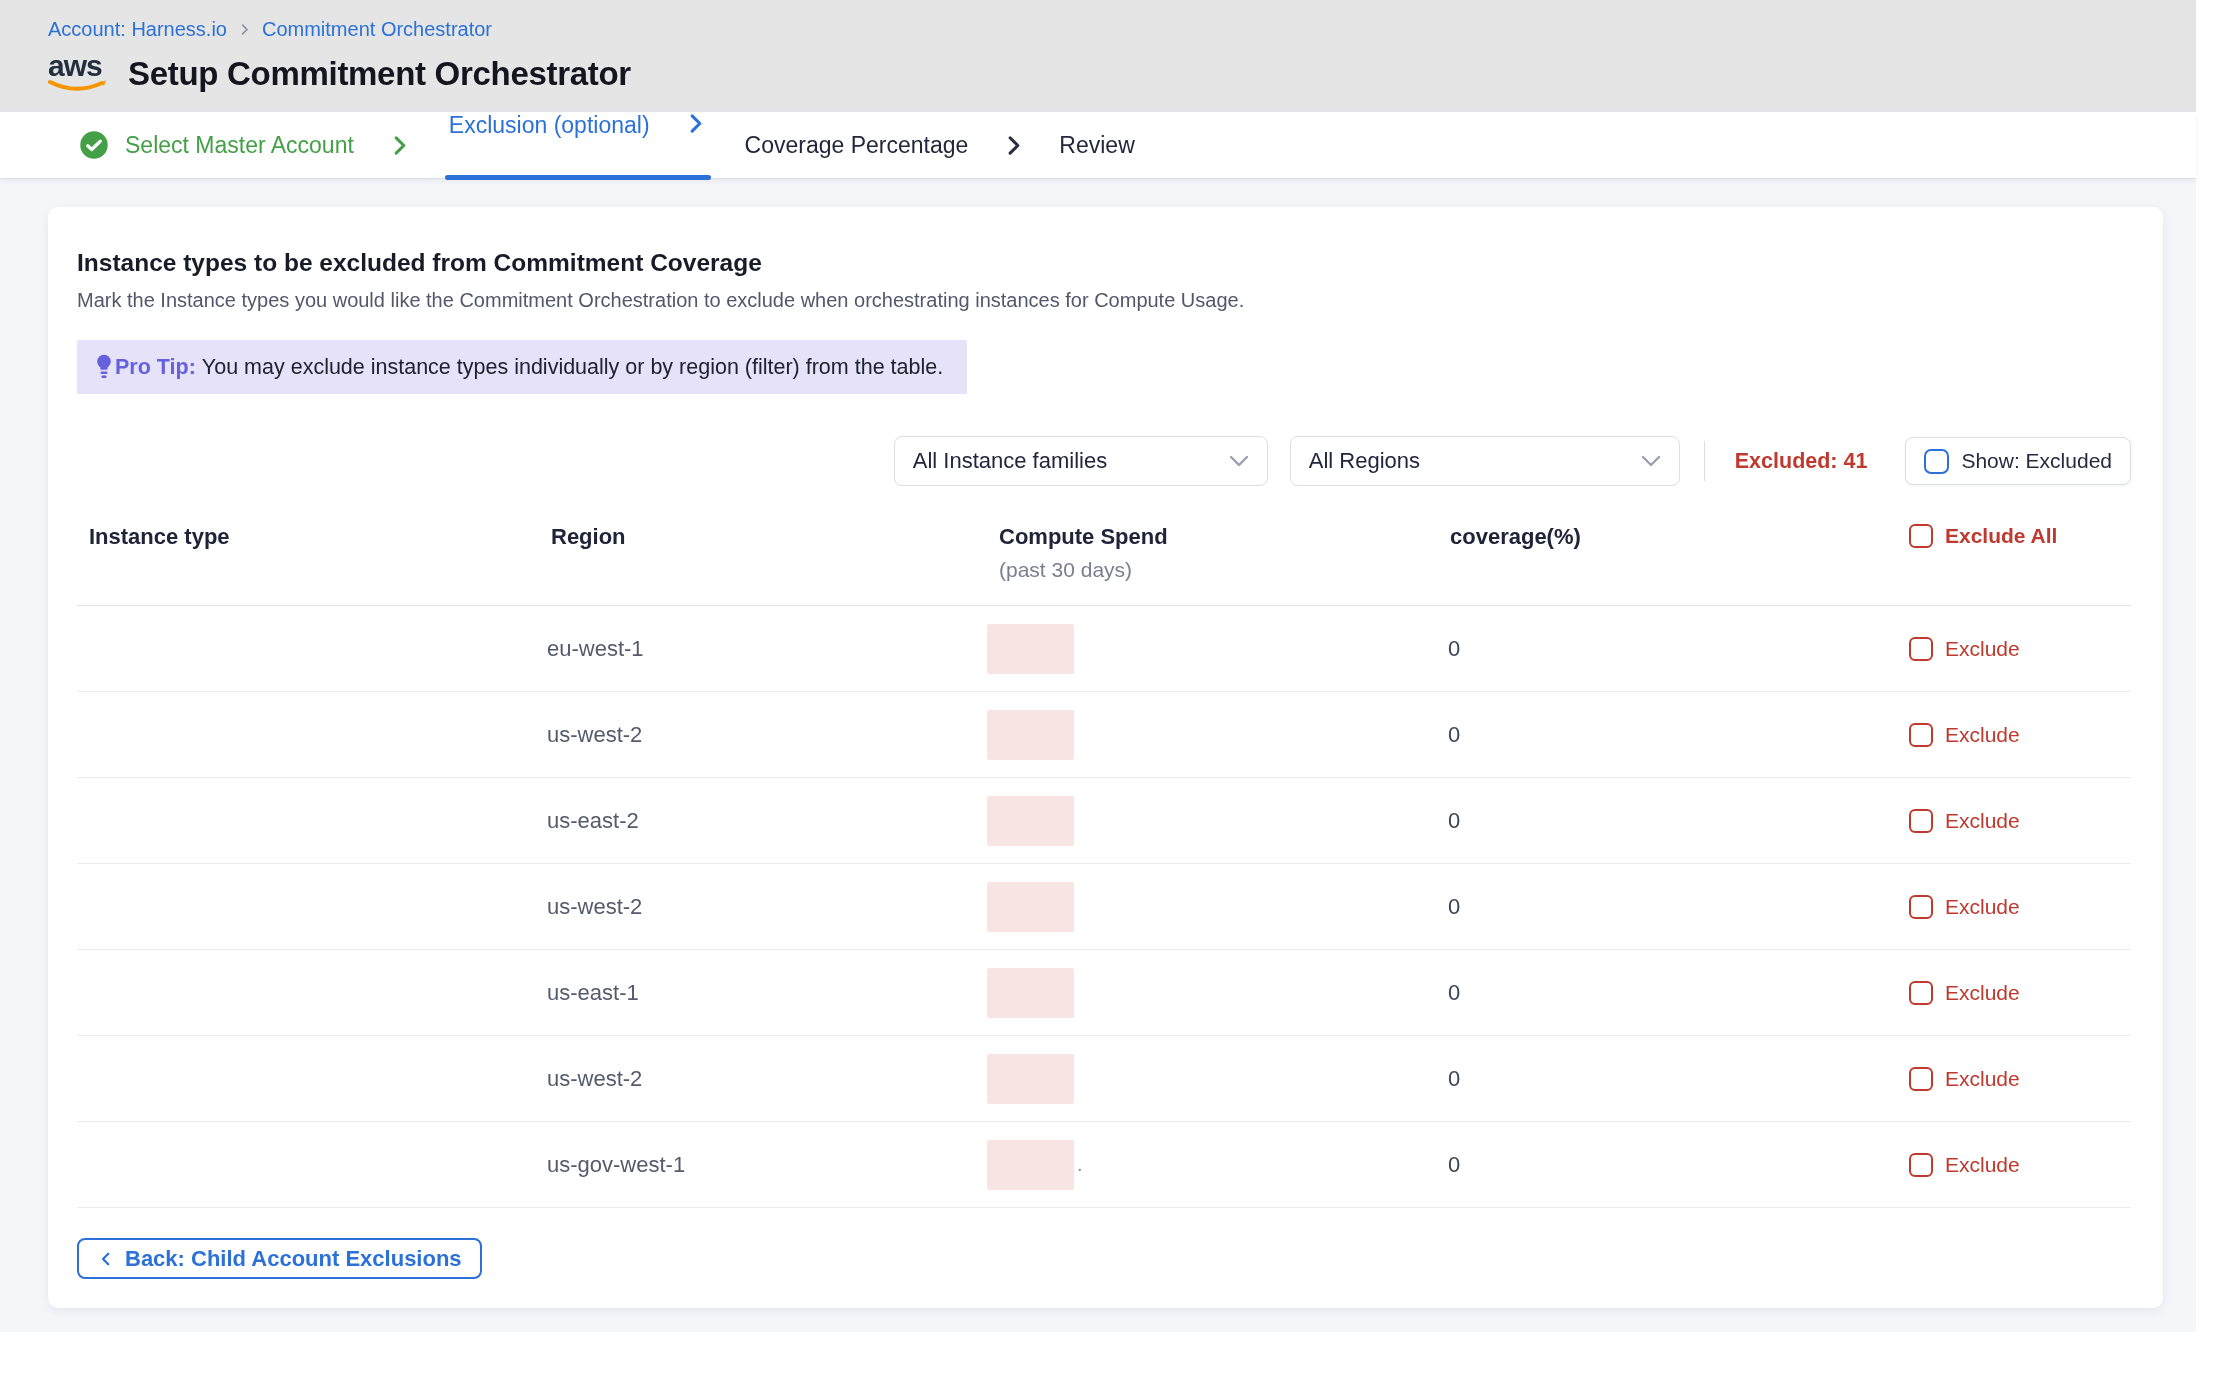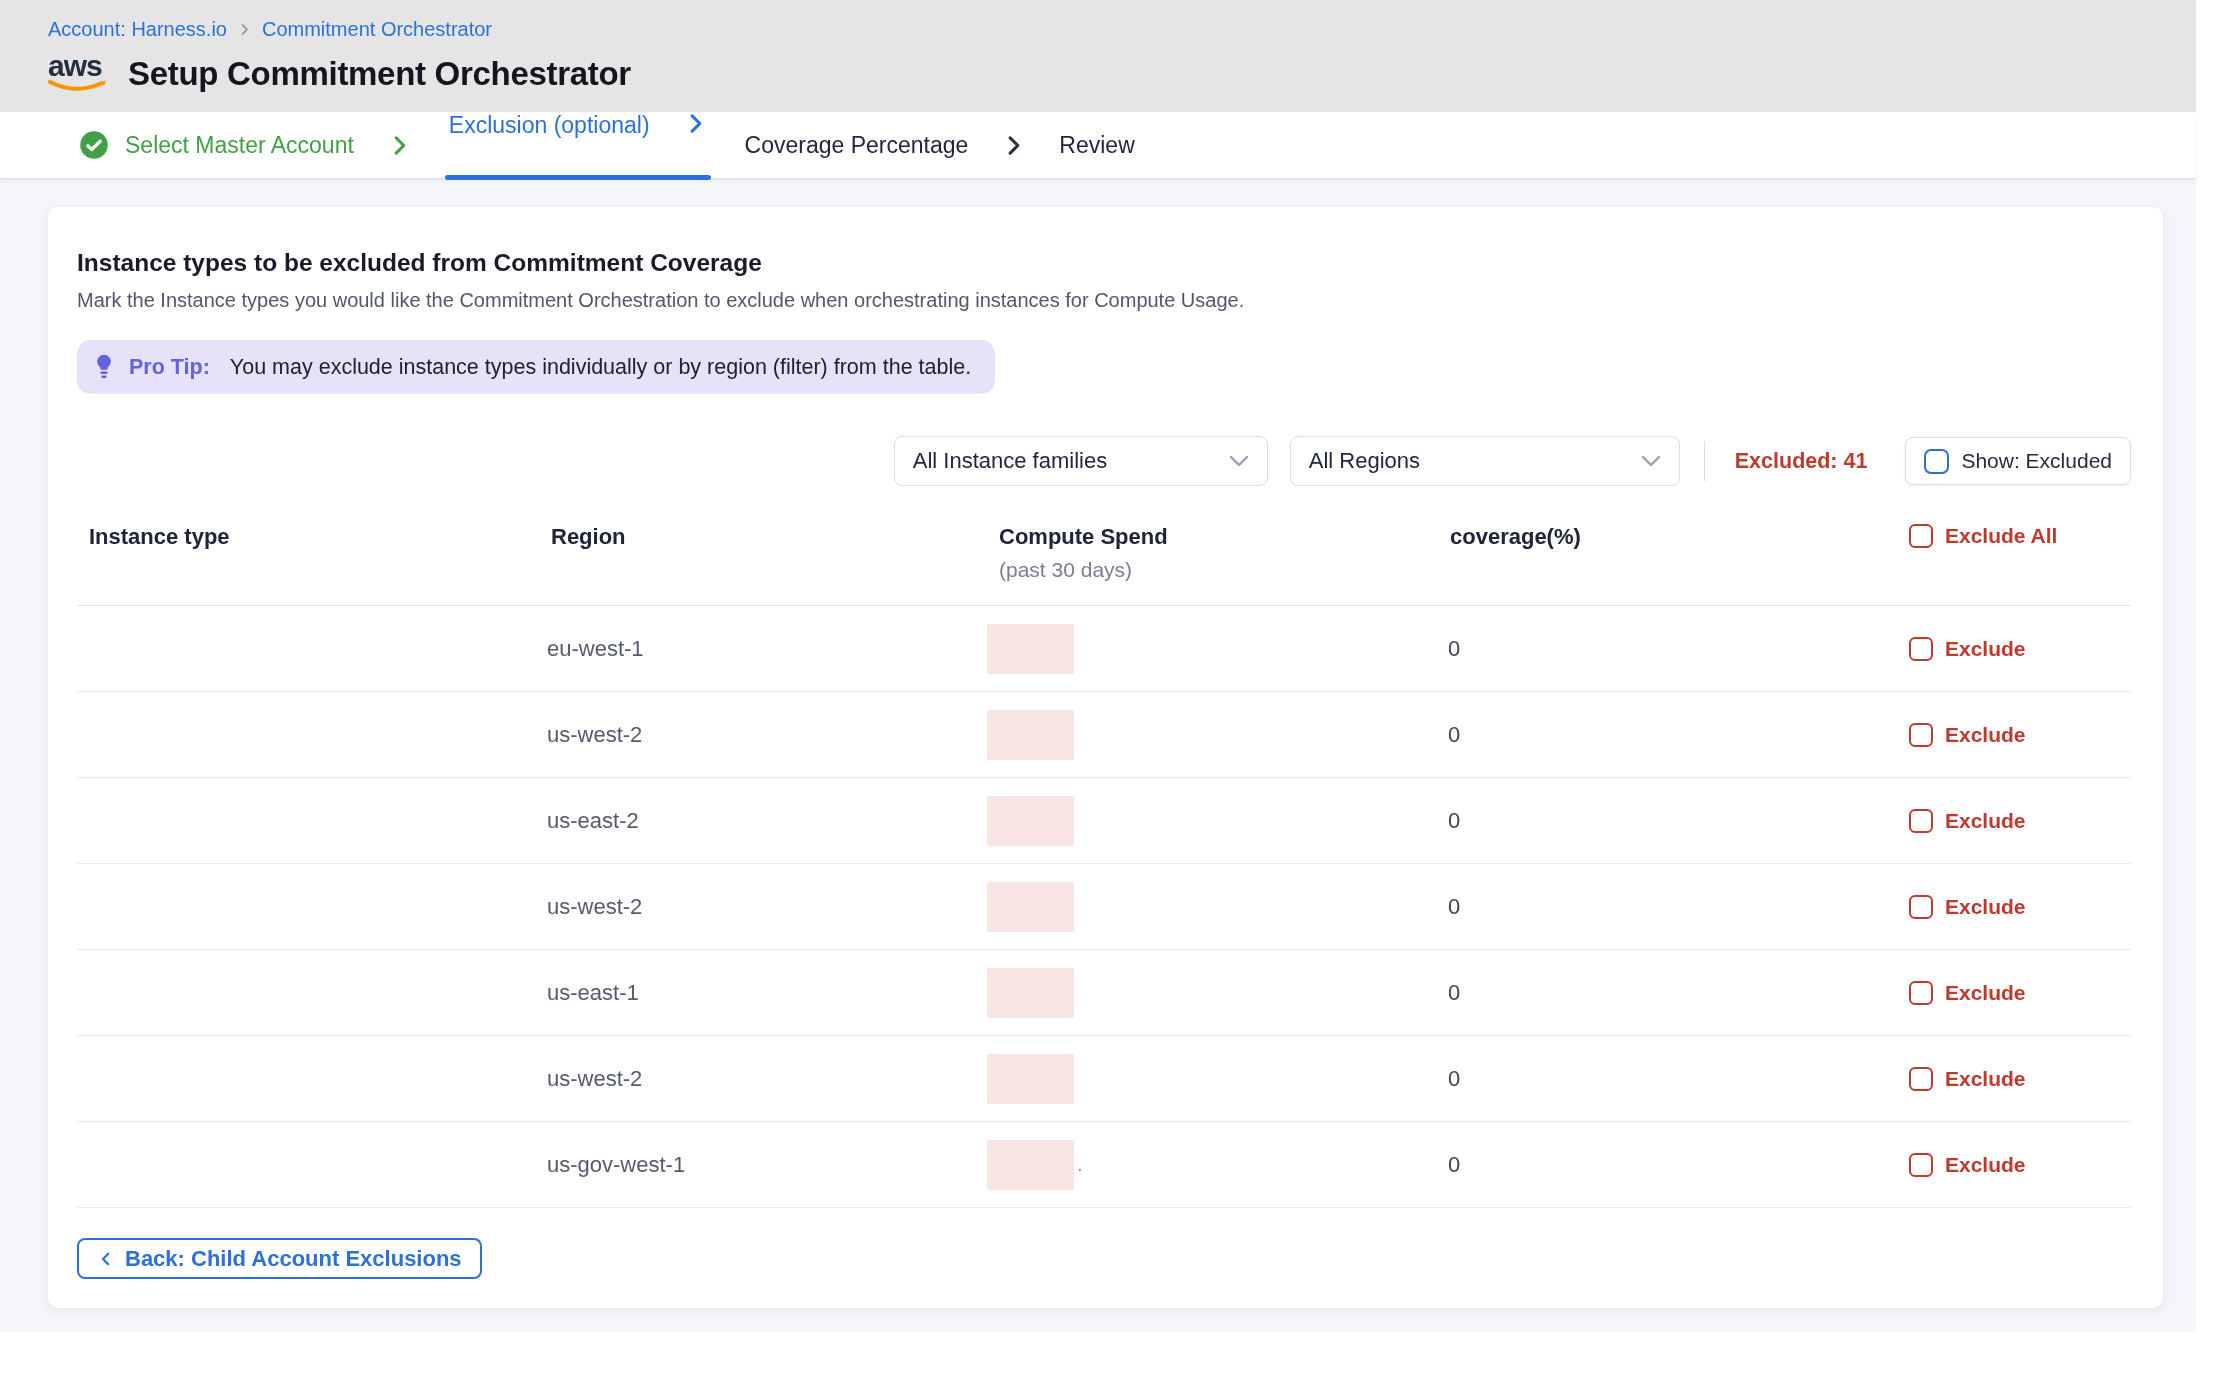--- a/index.html
+++ b/index.html
@@ -35,22 +35,22 @@
     border-radius:3px; background:var(--accent_blue,#2b71d8); }
 
   
   .content { width:2196px; height:1153px; background:var(--page_gray,#f4f6fa); padding:28px 33px 0 48px; }
   .card { width:2115px; height:1101px; background:#ffffff; border-radius:10px;
     box-shadow:0 3px 10px rgba(40,50,80,0.08); padding:42px 32px 7px 29px; }
 
   .card-heading { font-size:24.5px; font-weight:bold; color:#191b28; }
   .card-subheading { margin-top:12px; font-size:20px; color:#53576b; }
 
-  .protip { display:inline-flex; align-items:center; gap:14px; margin-top:28px;
-    background:var(--protip_bg,#e5e2fa); border-radius:14px; padding:12px 24px 12px 16px; }
+  .protip { display:inline-flex; align-items:center; gap:0; margin-top:28px;
+    background:var(--protip_bg,#e5e2fa); border-radius:1px; padding:12px 24px 12px 16px; }
   .protip-label { font-size:21.5px; font-weight:bold; color:var(--protip_purple,#6661dd); }
   .protip-text { font-size:21.5px; color:#20222e;margin-left:6px; }
 
   
   .filters { display:flex; align-items:center; margin-top:42px; height:50px; }
   .filters .spacer { flex:1; }
   .select { width:374px; height:50px; border:1px solid #dcdee8; border-radius:8px; background:#fff;
     display:flex; align-items:center; justify-content:space-between; padding:0 18px;
     font-size:22px; color:#22263c; cursor:pointer; }
   .select.regions { width:390px; margin-left:22px; }
@@ -73,21 +73,21 @@
   .th-excl-label { font-size:21px; font-weight:bold; color:var(--danger_red,#bf392f); }
 
   .tbl-row { height:86px; border-bottom:1px solid var(--row_border,#e9ebf2); }
   .redacted { background:var(--redaction_pink,#f8e5e3); border-radius:2px; }
   .redacted.itype { width:154px; height:50px; margin-left:4px; }
   .redacted.spend { width:87px; height:50px; }
   .cell-region { font-size:22px; color:#555a6c; padding-left:8px; }
   .cell-coverage { font-size:22px; color:#3e4356; padding-left:10px; }
   .cell-spend { display:flex; align-items:center; }
   .spend-suffix { font-size:20px; color:#8a8ea0; margin-left:3px; }
-  .row-excl { display:flex; align-items:center; gap:12px; padding-left:4px; cursor:pointer;font-weight:bold; }
+  .row-excl { display:flex; align-items:center; gap:12px; padding-left:4px; cursor:pointer; }
   .row-excl-label { font-size:21px; color:var(--danger_red,#bf392f); }
 
   
   .back-btn { display:inline-flex; align-items:center; gap:10px; margin-top:30px; height:41px;
     padding:0 18px; background:#fff; border:2px solid var(--accent_blue,#2b71d8); border-radius:8px;
     font-family:"Liberation Sans",sans-serif; font-size:22px; font-weight:bold;
     color:var(--accent_blue,#2b71d8); cursor:pointer; }
 </style>
 </head>
 <body>

